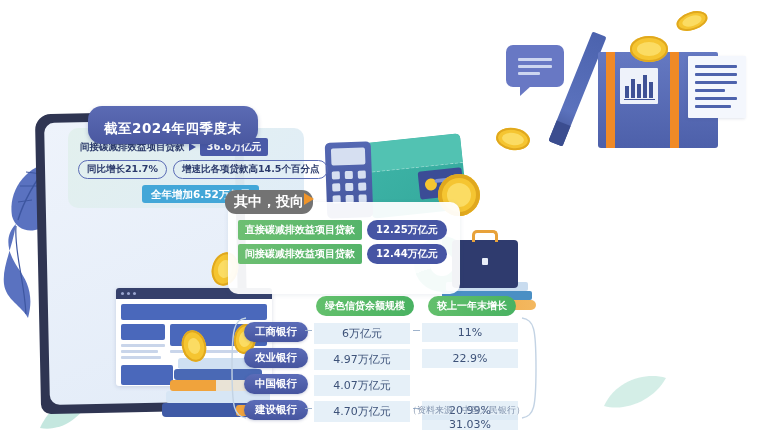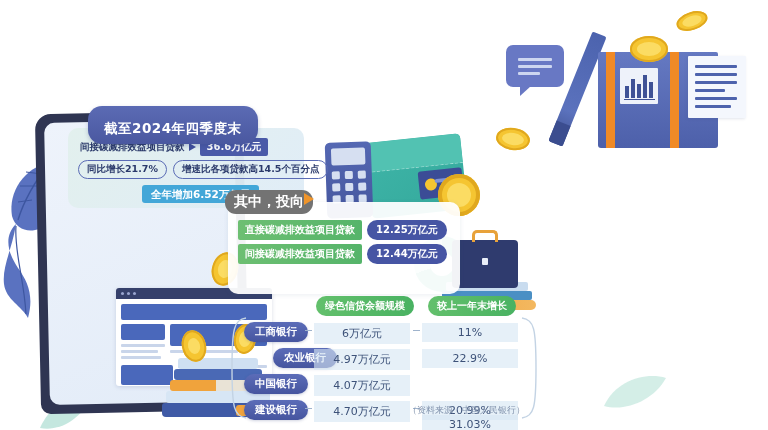--- a/index.html
+++ b/index.html
@@ -414,21 +414,21 @@
   <div class="table-wrap">
     <span class="th-pill" style="left:80px;">绿色信贷余额规模</span>
     <span class="th-pill" style="left:192px;">较上一年末增长</span>
 
     <span class="bank-pill" style="left:8px;top:26px;">工商银行</span>
     <span class="cell" style="left:78px;top:27px;width:96px;">6万亿元</span>
     <span class="cell" style="left:186px;top:27px;width:96px;">11%</span>
     <span class="dash" style="left:69px;top:34px;"></span>
     <span class="dash" style="left:177px;top:34px;"></span>
 
-    <span class="bank-pill" style="left:8px;top:52px;margin-left:29px;">农业银行</span>
+    <span class="bank-pill" style="left:8px;top:52px;">农业银行</span>
     <span class="cell" style="left:78px;top:53px;width:96px;">4.97万亿元</span>
     <span class="cell" style="left:186px;top:53px;width:96px;">22.9%</span>
 
     <span class="bank-pill" style="left:8px;top:78px;">中国银行</span>
     <span class="cell" style="left:78px;top:79px;width:96px;">4.07万亿元</span>
     <span class="cell" style="left:186px;top:79px;width:96px;margin-top:40px;">31.03%</span>
 
     <span class="bank-pill" style="left:8px;top:104px;">建设银行</span>
     <span class="cell" style="left:78px;top:105px;width:96px;">4.70万亿元</span>
     <span class="cell" style="left:186px;top:105px;width:96px;">20.99%</span>

